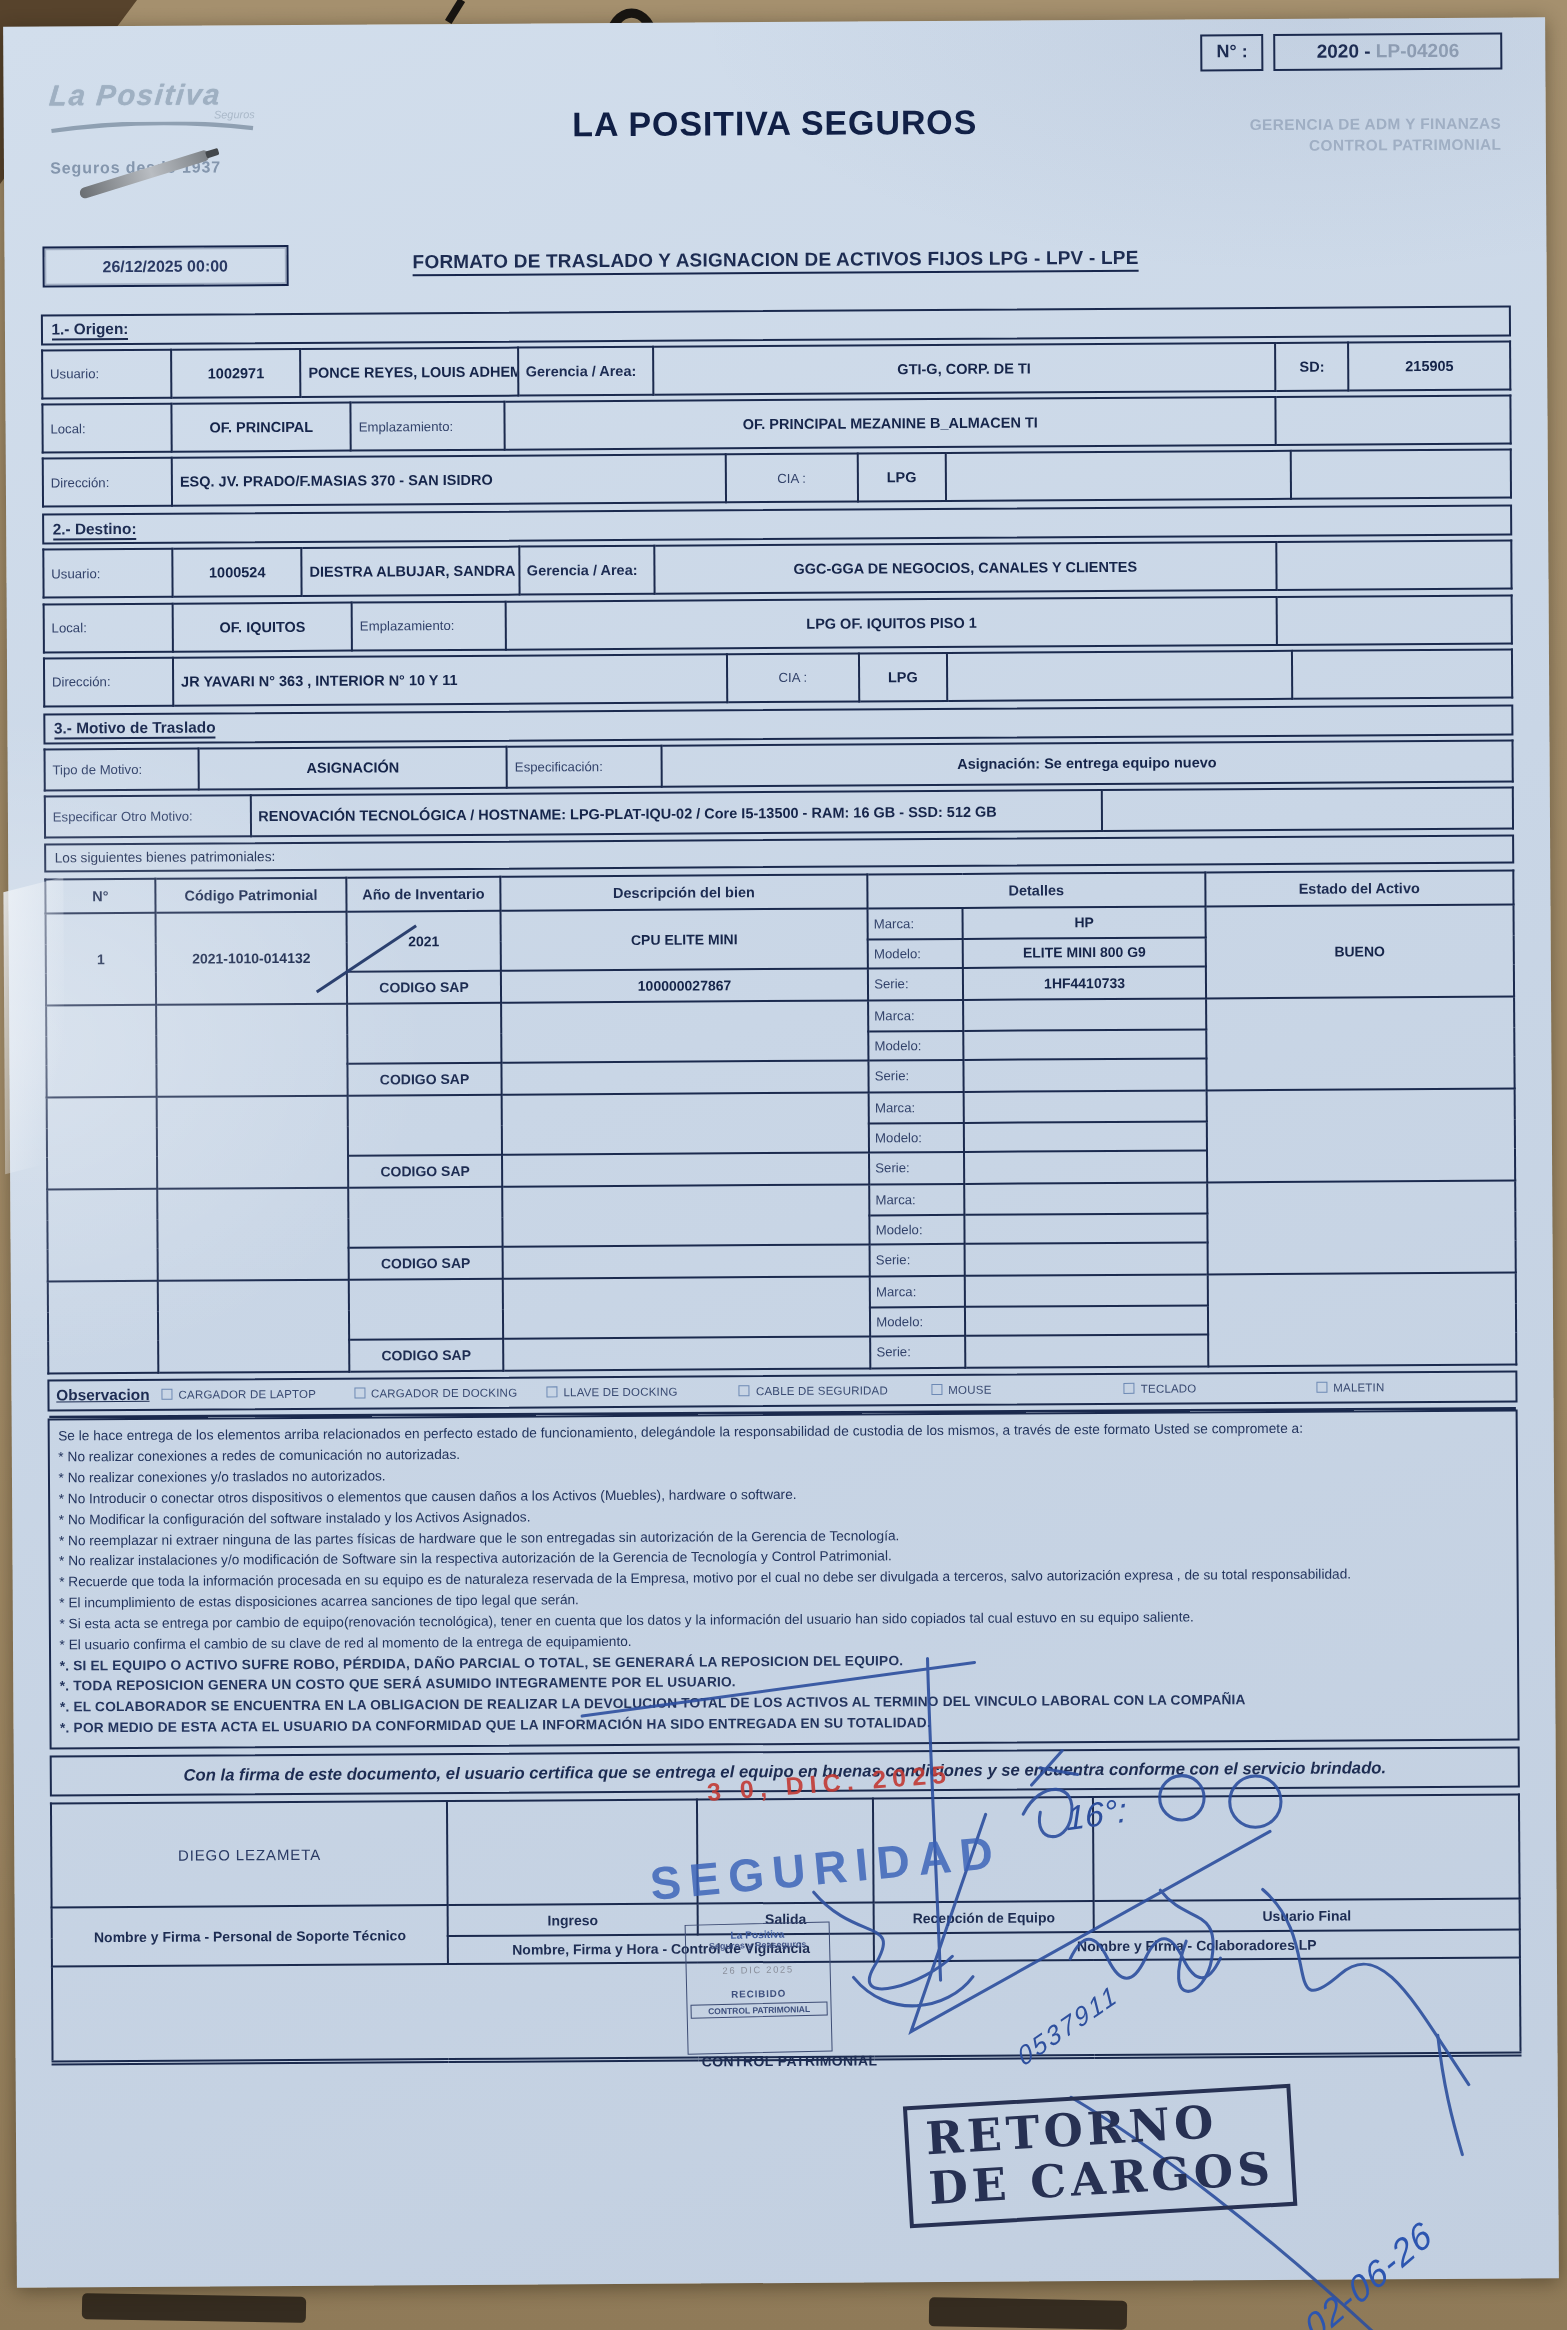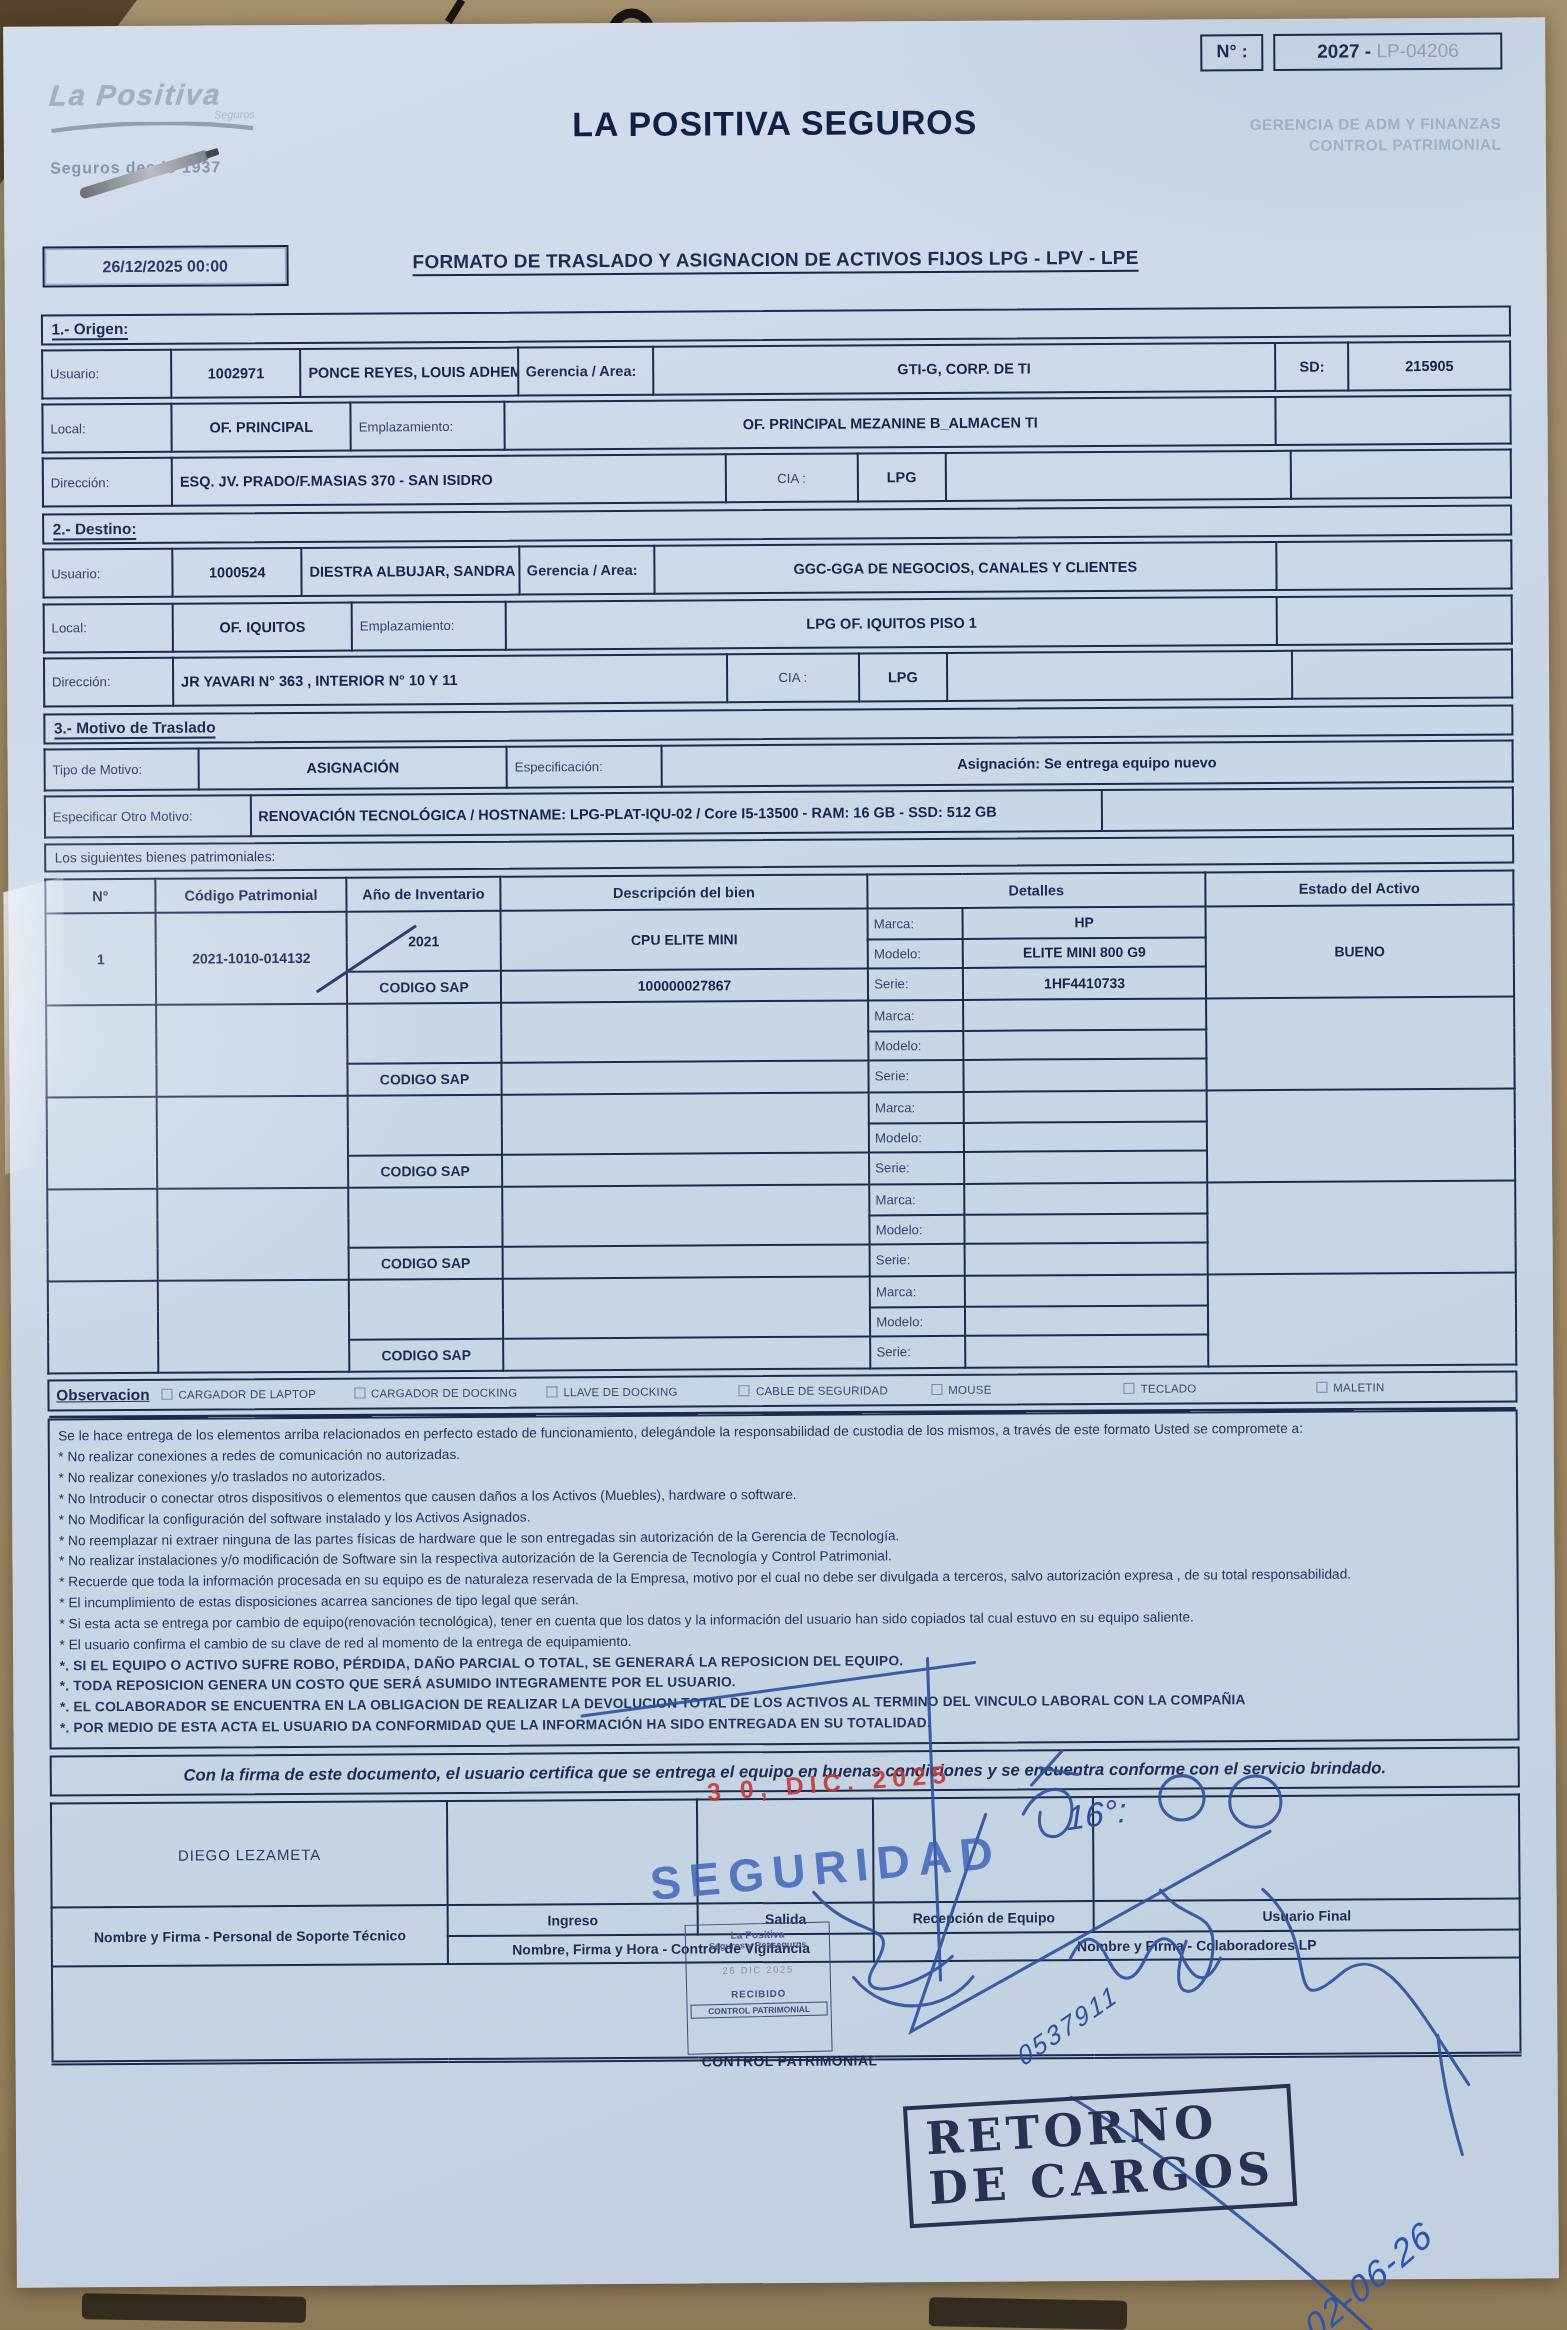--- a/index.html
+++ b/index.html
@@ -40,21 +40,21 @@
        transform:skewX(-6deg);color:#9fb0c2;text-shadow:0 0 0.9px #9fb0c2;}
   .logo .lg2{font-size:11px;text-align:right;color:#aab9c9;margin-top:-3.4px;font-style:italic;}
   .logo .swoosh{width:205px;height:12px;margin-top:1.7px;}
   .logo .lg3{font-size:16px;font-weight:bold;color:#8496ad;margin-top:22px;letter-spacing:0.9px;}
   .main-title{position:absolute;left:0;right:0;top:82px;text-align:center;
        font-size:34px;font-weight:bold;letter-spacing:0.9px;color:#101f45;}
   .numbox{position:absolute;right:6.8px;top:15.4px;display:flex;z-index:4;}
   .numbox .nb1{border:2.6px solid var(--ink);padding:5.1px 13.7px;font-size:18px;font-weight:bold;}
   .numbox .nb2{border:2.6px solid var(--ink);margin-left:10.2px;padding:5.1px 15.4px;font-size:19px;
        font-weight:bold;min-width:229px;text-align:center;}
-  .numbox .nb2 .soft{color:#8d9cb2;font-weight:normal;margin-top:28px;}
+  .numbox .nb2 .soft{color:#8d9cb2;font-weight:bold;margin-top:28px;}
   .dept{position:absolute;right:8.5px;top:96px;text-align:right;color:#a3b2c6;
        font-size:15.4px;font-weight:bold;line-height:1.35;letter-spacing:0.4px;}
   .subheader{position:relative;height:67px;}
   .datebox{position:absolute;left:1.7px;top:5.1px;width:246px;height:41px;border:2.6px solid #14234a;
        box-shadow:inset 0 0 0 1.7px rgba(20,35,74,.25);
        display:flex;align-items:center;justify-content:center;font-size:16px;font-weight:bold;color:#2a3a64;}
   .form-title{position:absolute;left:0;right:0;top:12px;text-align:center;}
   .form-title span{font-size:19px;font-weight:bold;border-bottom:2.6px solid #17264c;
        padding-bottom:1.7px;letter-spacing:0.2px;}
   
@@ -149,21 +149,21 @@
       <div class="lg2">Seguros</div>
       <svg class="swoosh" viewBox="0 0 240 14">
         <path d="M2 10 Q120 -6 238 8" stroke="#8fa0b2" stroke-width="5" fill="none"></path>
       </svg>
       <div class="lg3">Seguros desde 1937</div>
     </div>
     <div class="main-title">LA POSITIVA SEGUROS</div>
     <div class="numbox">
       <div class="nb1">N° :</div>
       <div class="nb2">
-        <span>2027 -</span>
+        <span>2020 -</span>
         <span class="soft">LP-04206</span>
       </div>
     </div>
     <div class="dept">
       <div>GERENCIA DE ADM Y FINANZAS</div>
       <div>CONTROL PATRIMONIAL</div>
     </div>
   </div>
   <div class="subheader">
     <div class="datebox">26/12/2025 00:00</div>

